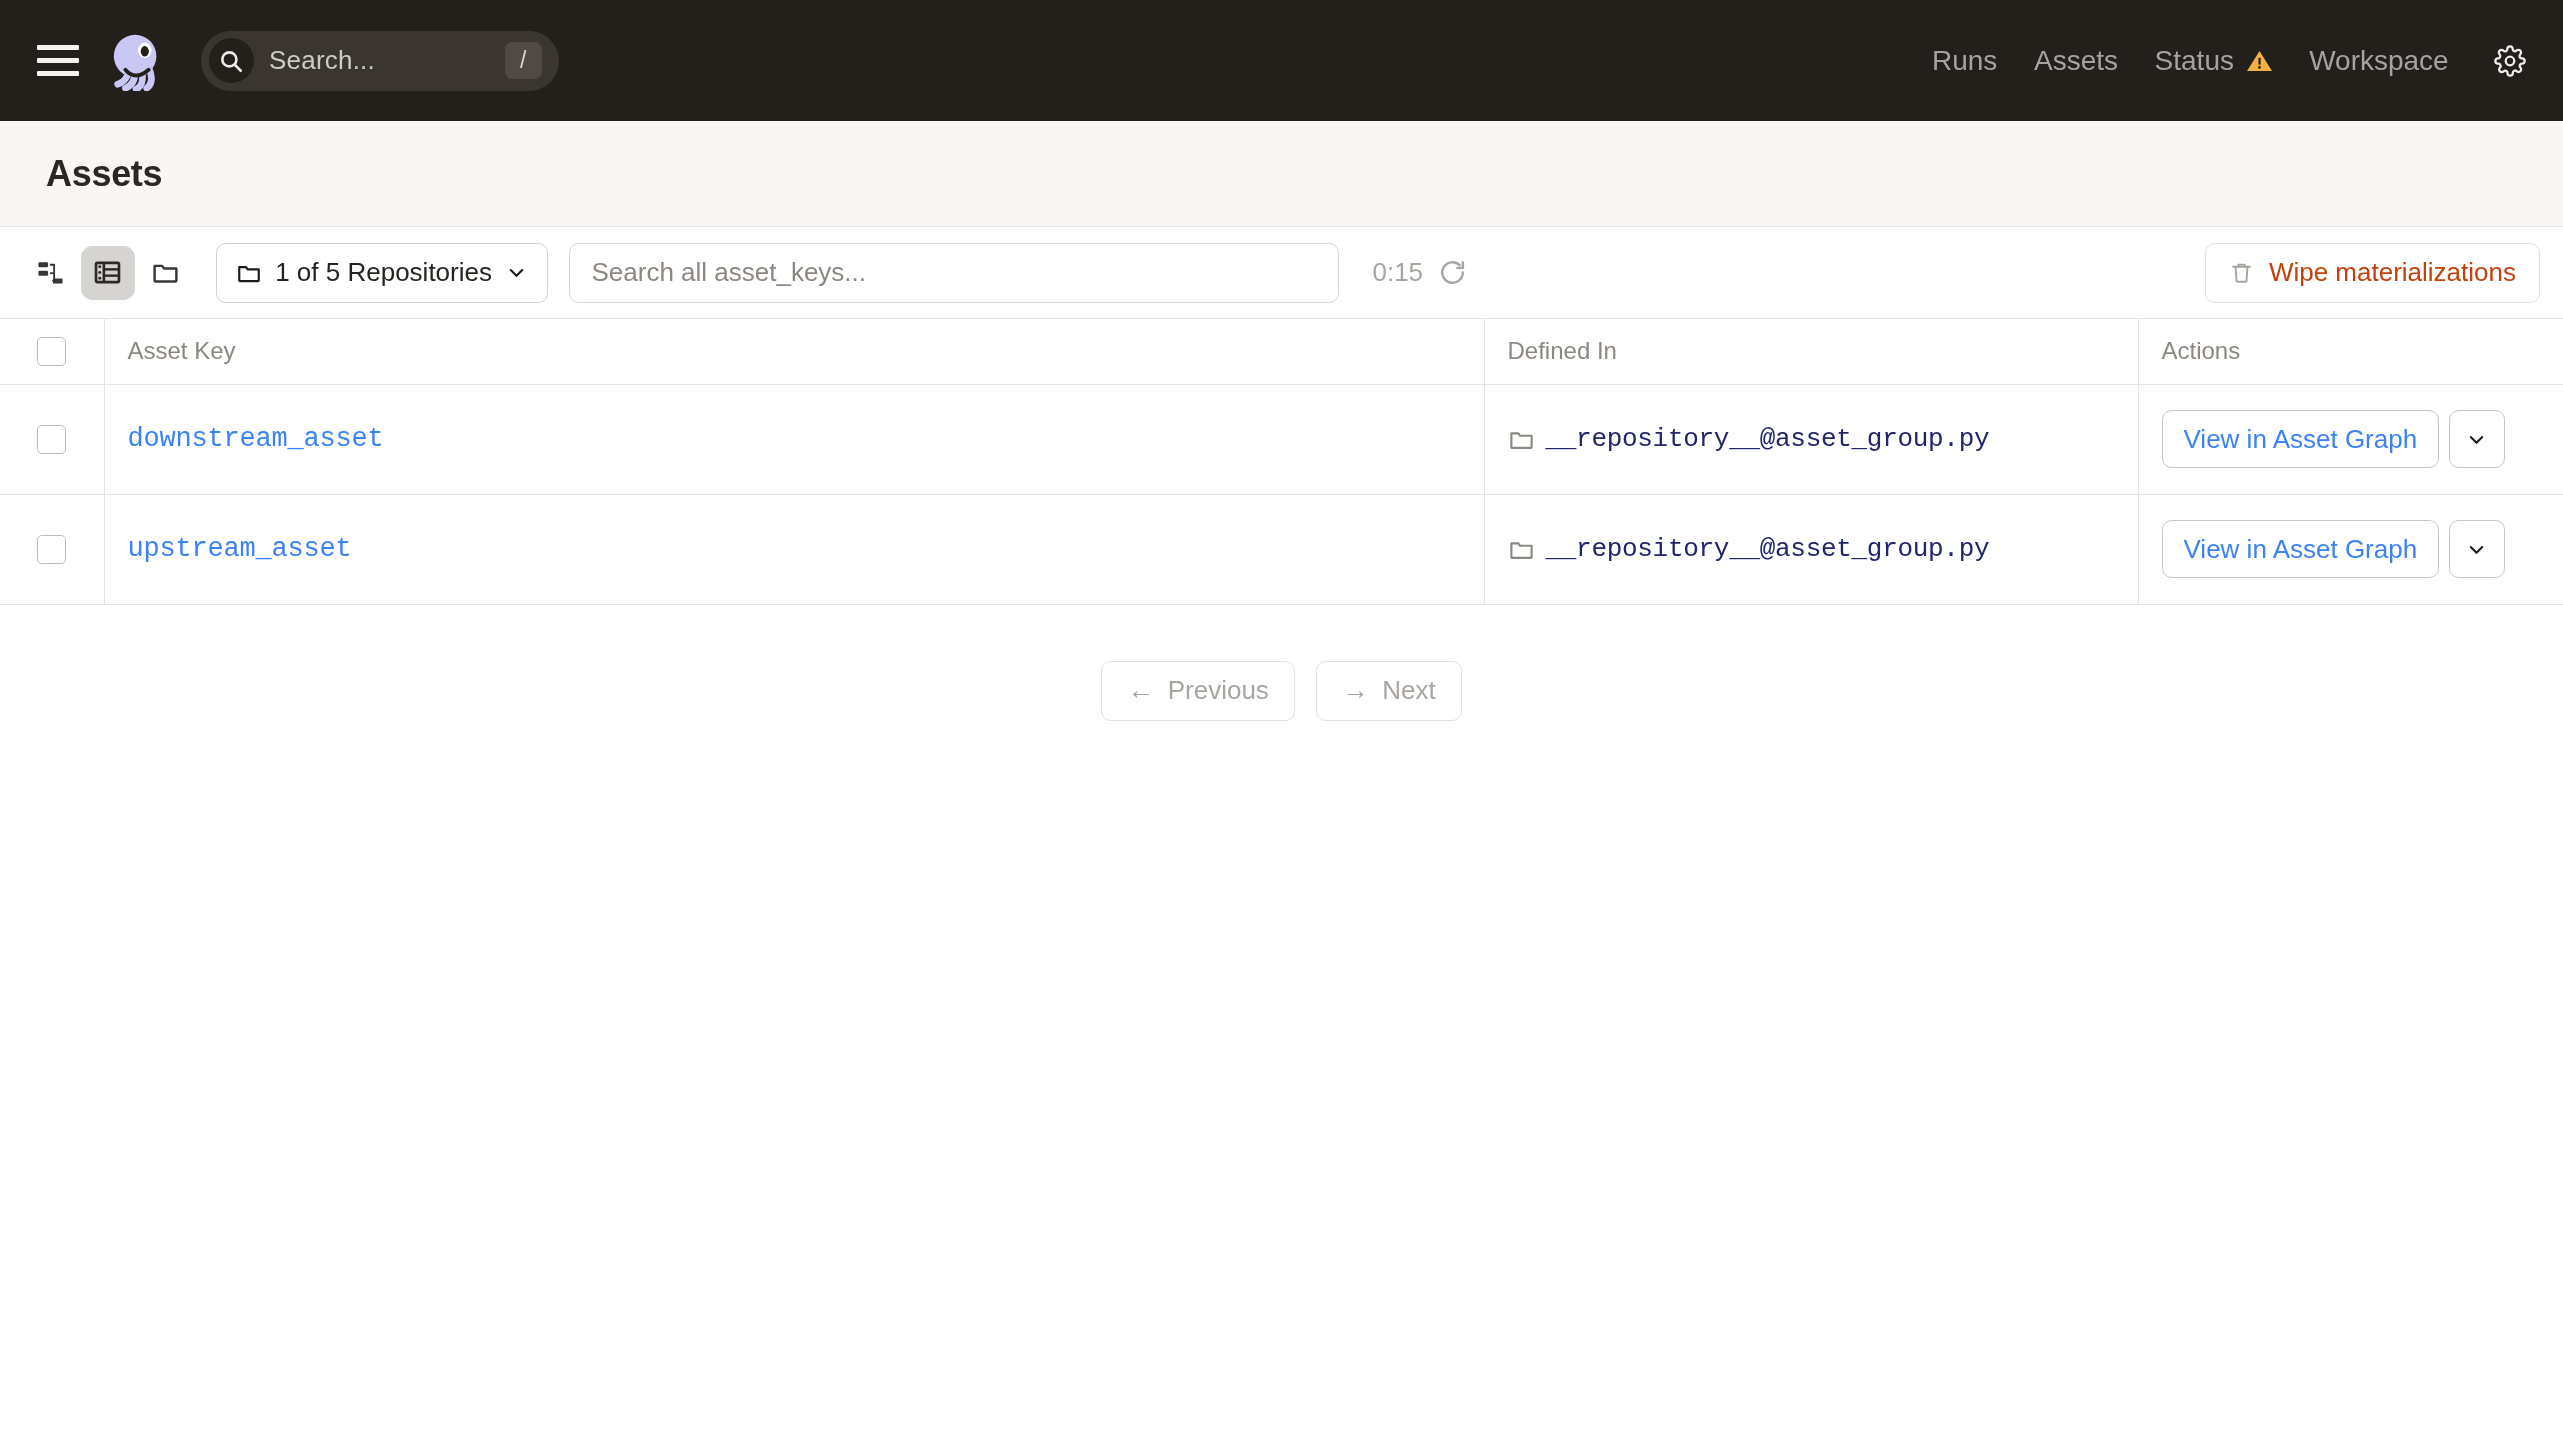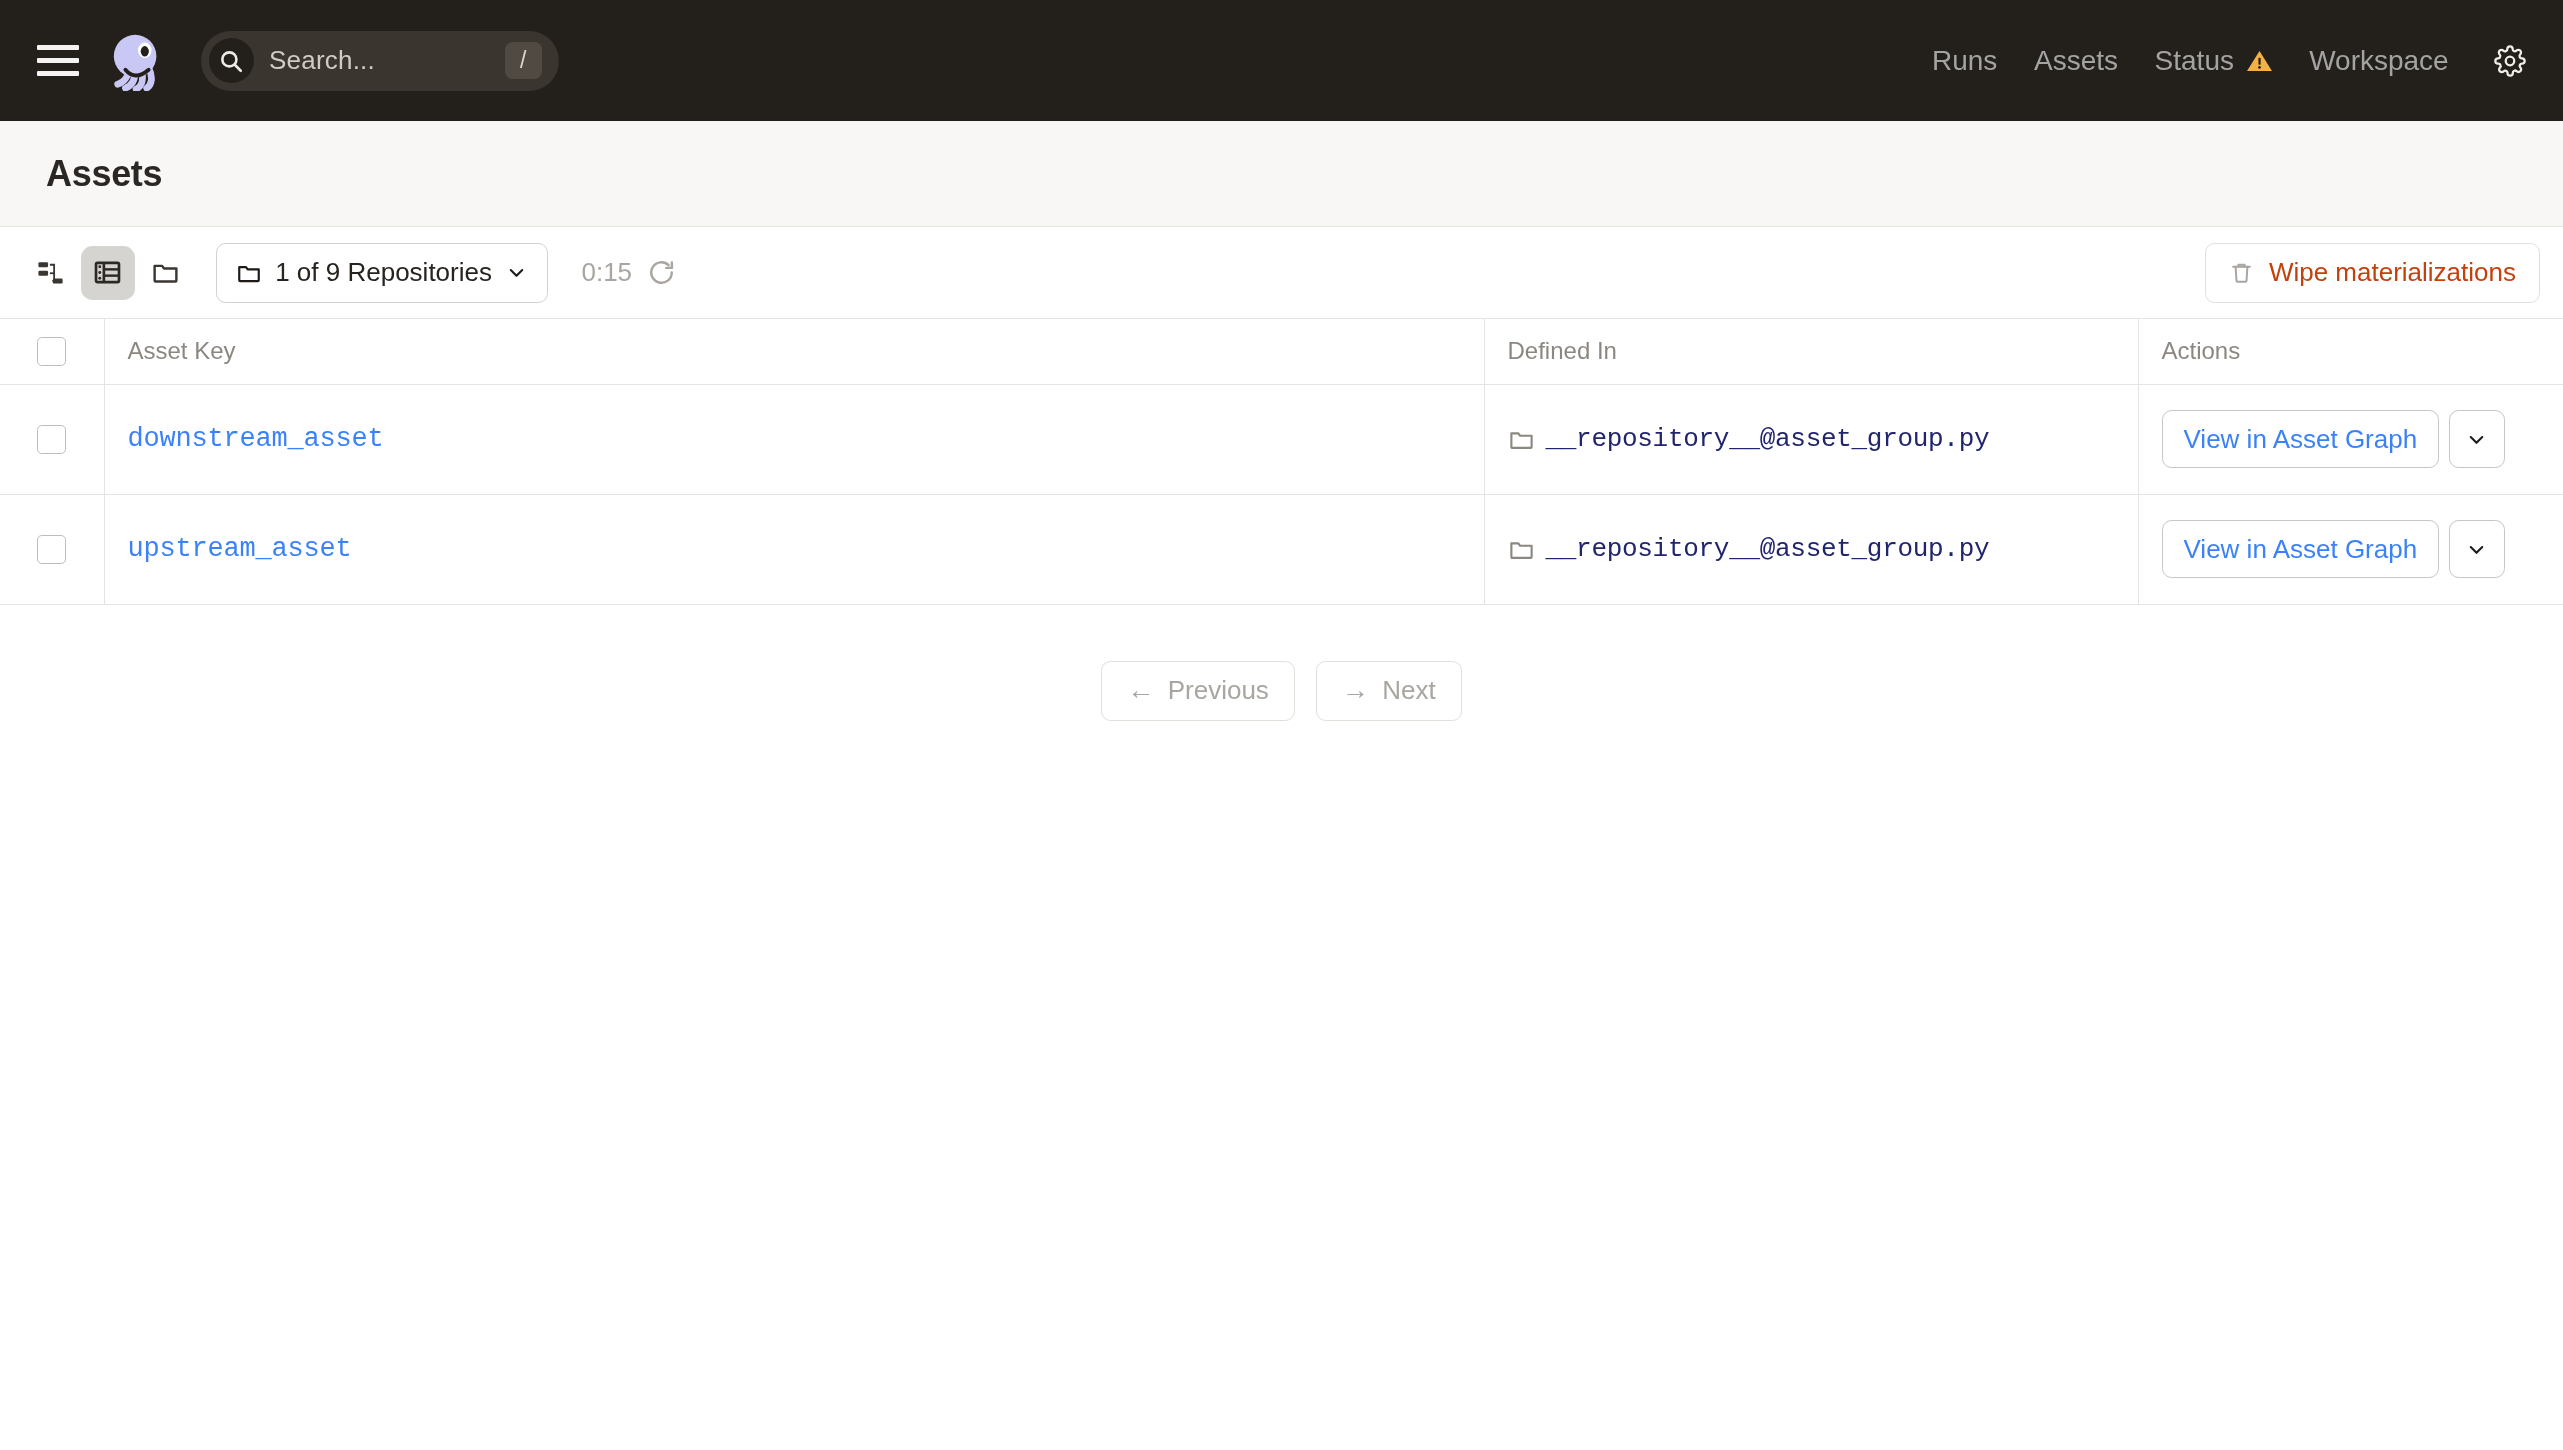--- a/index.html
+++ b/index.html
@@ -357,28 +357,31 @@
       <path d="M3 6.5 h6.2 l1.6 2.2 H21 v10 a.8.8 0 0 1-.8.8H3.8a.8.8 0 0 1-.8-.8z"></path>
     </svg>
   </button>
 
   <div class="repo-dropdown">
     <span style="display:flex;">
       <svg width="26" height="26" viewBox="0 0 24 24" fill="none" stroke="#1D1A17" stroke-width="2" stroke-linejoin="round">
         <path d="M3 6.5 h6.2 l1.6 2.2 H21 v10 a.8.8 0 0 1-.8.8H3.8a.8.8 0 0 1-.8-.8z"></path>
       </svg>
     </span>
-    <span>1 of 9 Repositories</span>
+    <span>1 of 5 Repositories</span>
     <span style="display:flex;">
       <svg width="23" height="23" viewBox="0 0 24 24" fill="none" stroke="#1D1A17" stroke-width="2.2" stroke-linecap="round" stroke-linejoin="round">
         <polyline points="6 9.5 12 15.5 18 9.5"></polyline>
       </svg>
     </span>
   </div>
 
+  <div class="asset-search">
+    <span class="ph">Search all asset_keys...</span>
+  </div>
 
   <div class="refresh-group">
     <span>0:15</span>
     <span style="display:flex;">
       <svg width="29" height="29" viewBox="0 0 24 24" fill="none" stroke="#A9A5A0" stroke-width="2" stroke-linecap="round">
         <path d="M20.5 12a8.5 8.5 0 1 1-2.6-6.1"></path>
         <polyline points="20.6 3.6 20.6 8.2 16 8.2" stroke-linejoin="round"></polyline>
       </svg>
     </span>
   </div>

